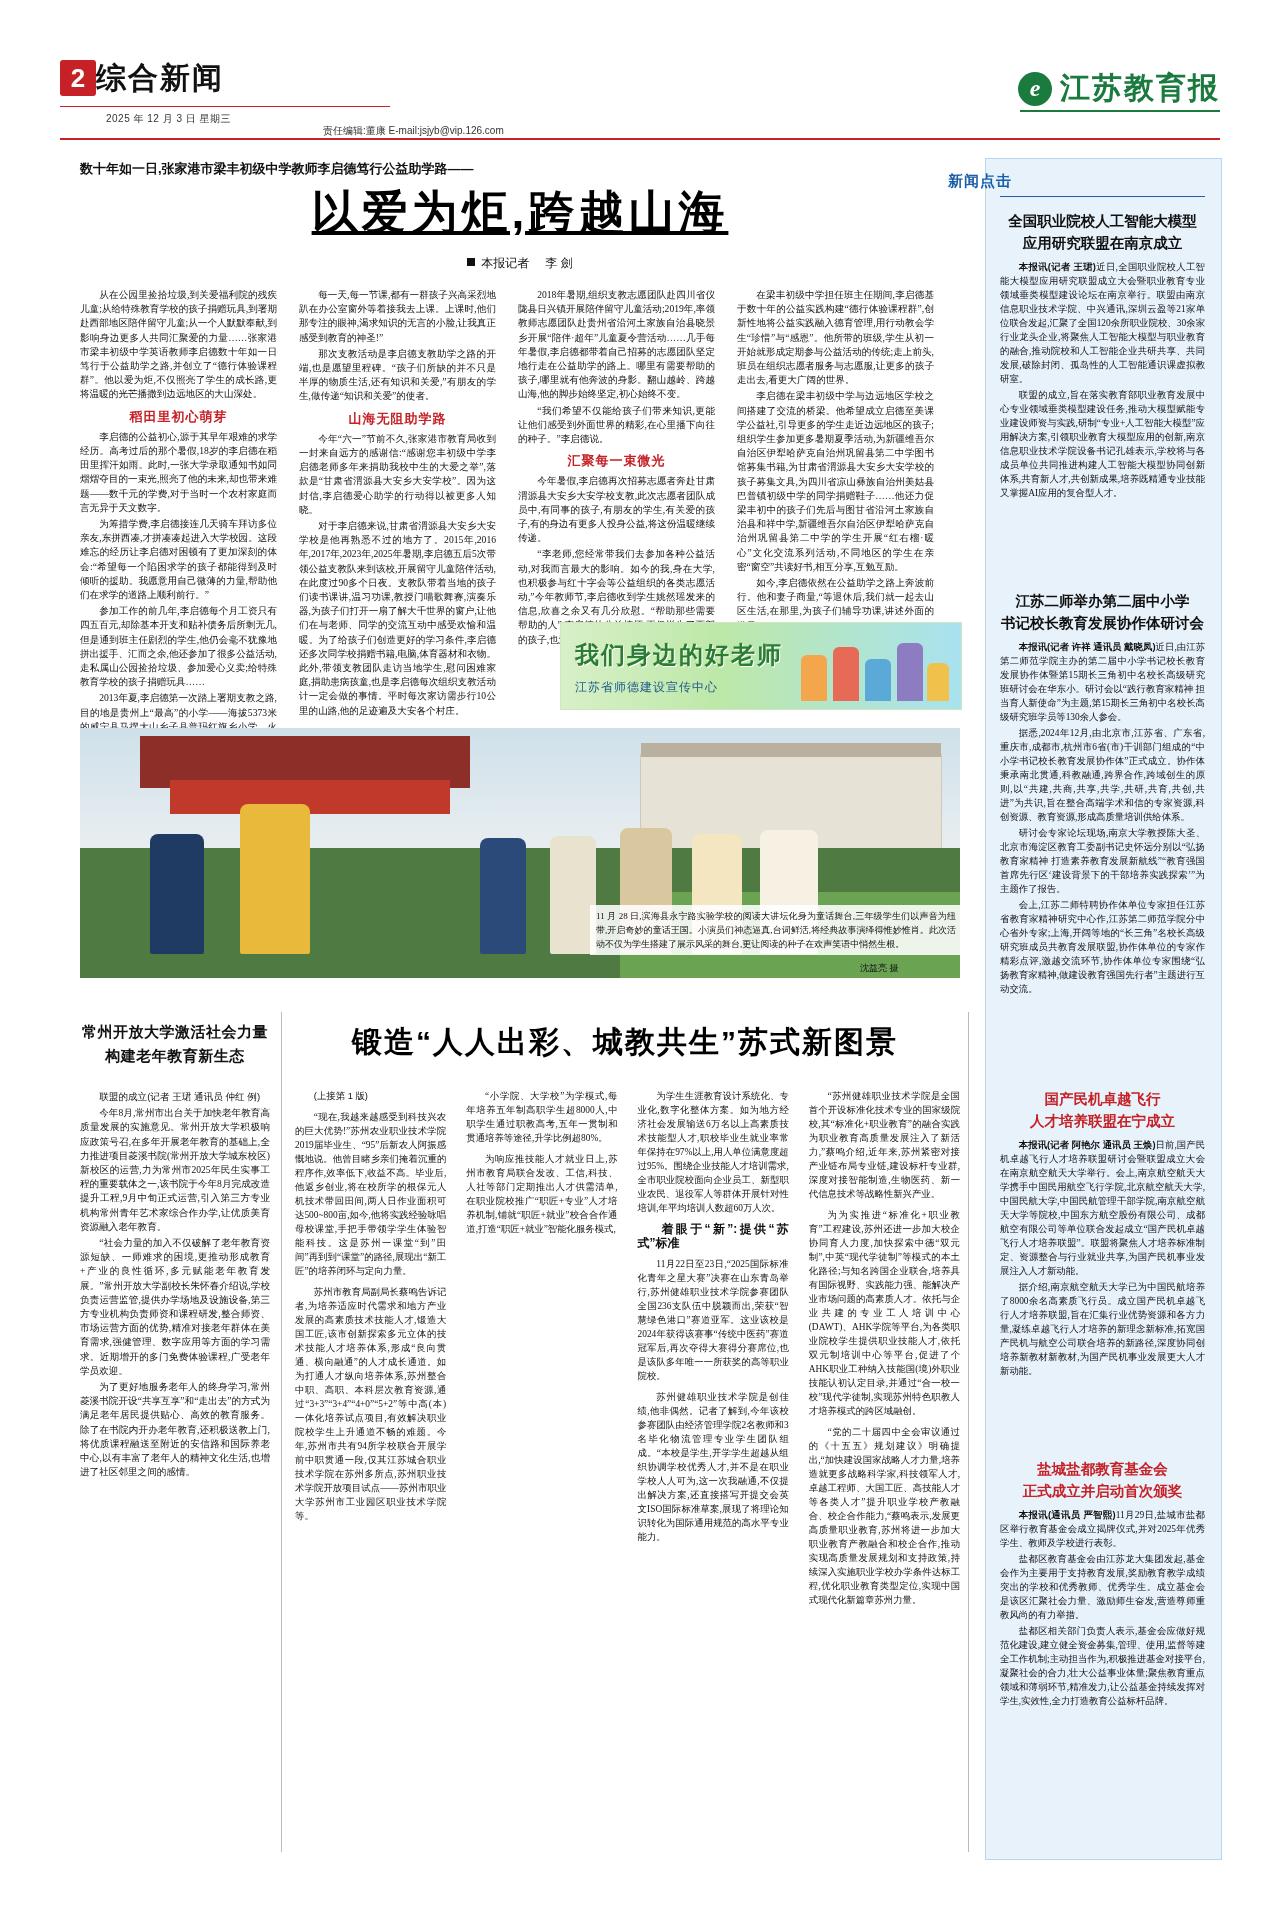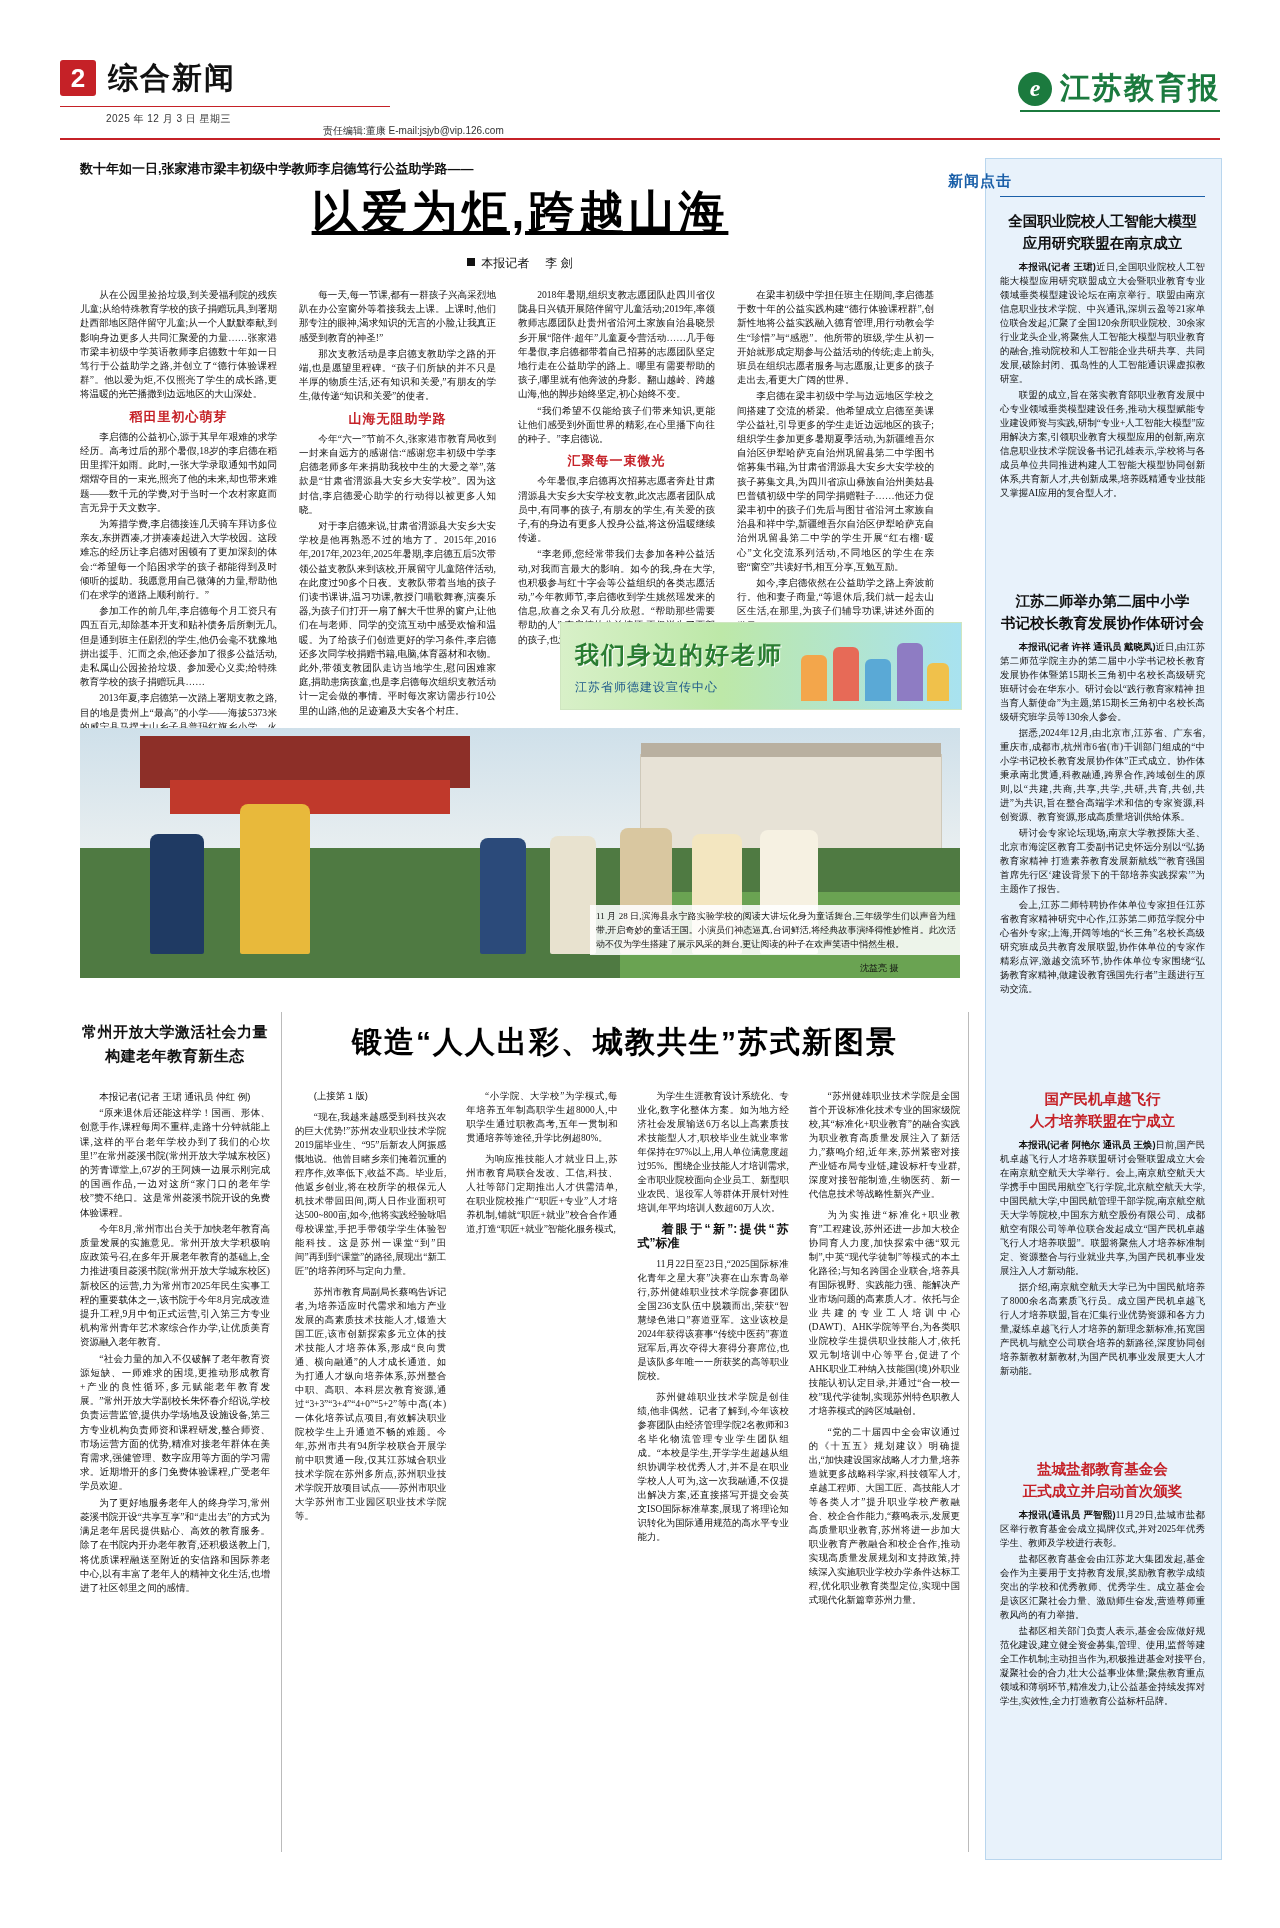--- a/index.html
+++ b/index.html
@@ -11,21 +11,21 @@
   
   .masthead{position:absolute;left:60px;top:58px;width:1160px;height:72px;}
   .mast-left{position:absolute;left:0;top:0;display:flex;align-items:flex-start;}
   .pagenum{
     width:36px;height:36px;background:#c52127;color:#fff;border-radius:3px;
     font-family:"Liberation Sans",sans-serif;font-weight:bold;font-size:26px;
     display:flex;align-items:center;justify-content:center;margin-top:2px;
   }
   .mast-title{
     font-family:"Liberation Sans",sans-serif;font-weight:bold;font-size:30px;
-    color:#111;margin-left:12px;letter-spacing:2px;line-height:40px;
+    color:#111;margin-left:0;letter-spacing:2px;line-height:40px;
   }
   .mast-rule{position:absolute;left:0;top:48px;width:330px;border-top:1px solid #c52127;}
   .mast-date{
     position:absolute;left:46px;top:54px;font-family:"Liberation Sans",sans-serif;
     font-size:10px;color:#333;letter-spacing:.5px;
   }
   .mast-editor{
     position:absolute;left:215px;top:66px;font-family:"Liberation Sans",sans-serif;
     font-size:10px;color:#333;margin-left:48px;
   }
@@ -236,22 +236,21 @@
     <div class="ph-kid" style="left:540px;width:52px;height:126px;background:#d9c7a0;"></div>
     <div class="ph-kid" style="left:612px;width:50px;height:120px;background:#f3e6c0;"></div>
     <div class="ph-kid" style="left:680px;width:58px;height:124px;background:#f6f1e2;"></div>
   </div>
   <div class="photo-caption">11 月 28 日,滨海县永宁路实验学校的阅读大讲坛化身为童话舞台,三年级学生们以声音为纽带,开启奇妙的童话王国。小演员们神态逼真,台词鲜活,将经典故事演绎得惟妙惟肖。此次活动不仅为学生搭建了展示风采的舞台,更让阅读的种子在欢声笑语中悄然生根。</div>
   <div class="photo-credit">沈益亮  摄</div>
 
   <div class="bl-head" style="white-space:pre-line;">常州开放大学激活社会力量
 构建老年教育新生态</div>
   <div class="bl-body">
-    <p style="text-indent:2em;font-family:'Liberation Sans',sans-serif;">本报记者(记者   王珺   通讯员   仲红  例)</p>
-    <p>“原来退休后还能这样学！国画、形体、创意手作,课程每周不重样,走路十分钟就能上课,这样的平台老年学校办到了我们的心坎里!”在常州菱溪书院(常州开放大学城东校区)的芳青谭堂上,67岁的王阿姨一边展示刚完成的国画作品,一边对这所“家门口的老年学校”赞不绝口。这是常州菱溪书院开设的免费体验课程。</p>
+    <p style="text-indent:2em;font-family:'Liberation Sans',sans-serif;">联盟的成立(记者   王珺   通讯员   仲红  例)</p>
     <p>今年8月,常州市出台关于加快老年教育高质量发展的实施意见。常州开放大学积极响应政策号召,在多年开展老年教育的基础上,全力推进项目菱溪书院(常州开放大学城东校区)新校区的运营,力为常州市2025年民生实事工程的重要载体之一,该书院于今年8月完成改造提升工程,9月中旬正式运营,引入第三方专业机构常州青年艺术家综合作办学,让优质美育资源融入老年教育。</p>
     <p>“社会力量的加入不仅破解了老年教育资源短缺、一师难求的困境,更推动形成教育+产业的良性循环,多元赋能老年教育发展。”常州开放大学副校长朱怀春介绍说,学校负责运营监管,提供办学场地及设施设备,第三方专业机构负责师资和课程研发,整合师资、市场运营方面的优势,精准对接老年群体在美育需求,强健管理、数字应用等方面的学习需求。近期增开的多门免费体验课程,广受老年学员欢迎。</p>
     <p>为了更好地服务老年人的终身学习,常州菱溪书院开设“共享互享”和“走出去”的方式为满足老年居民提供贴心、高效的教育服务。除了在书院内开办老年教育,还积极送教上门,将优质课程融送至附近的安信路和国际养老中心,以有丰富了老年人的精神文化生活,也增进了社区邻里之间的感情。</p>
   </div>
   <div class="vrule" style="left:281px;top:1012px;height:840px;"></div>
   <div class="vrule" style="left:968px;top:1012px;height:840px;"></div>
 
   <div class="bc-head">锻造“人人出彩、城教共生”苏式新图景</div>
   <div class="bc-cols">
     <div class="bc-col">

